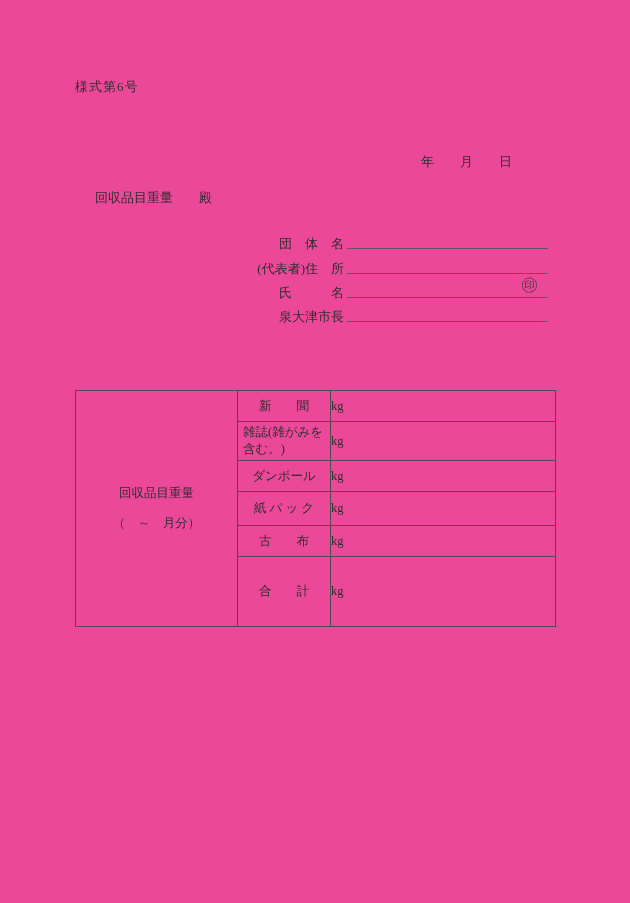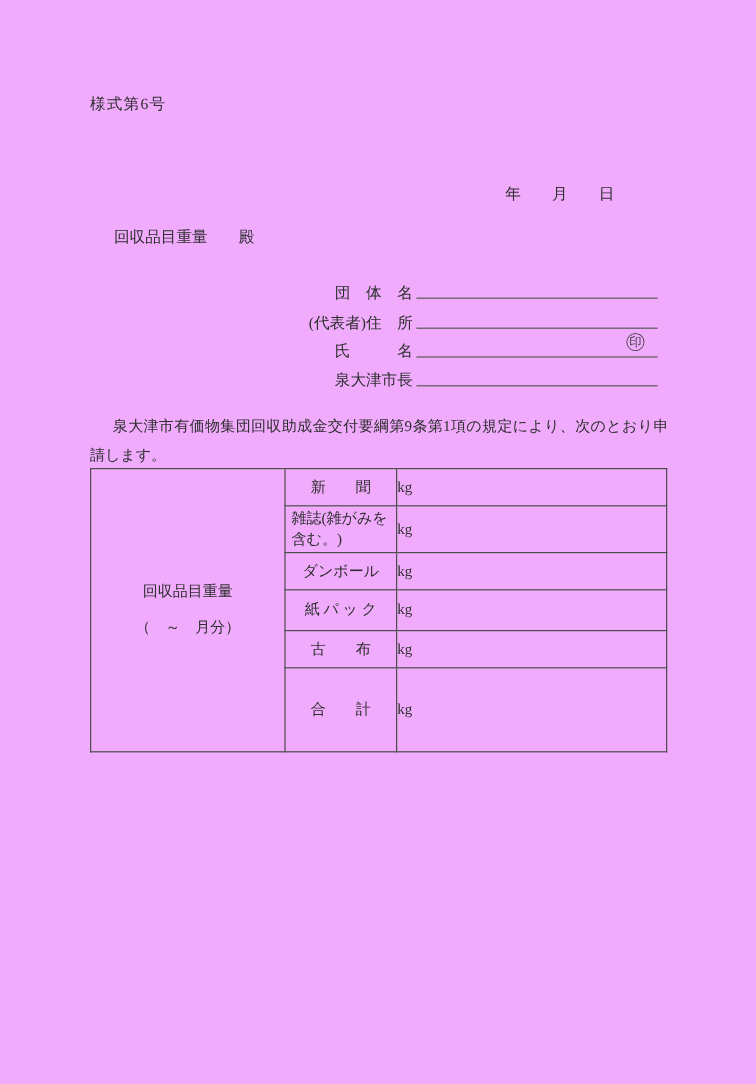--- a/index.html
+++ b/index.html
@@ -2,21 +2,21 @@
 <html><head>
 <meta charset="utf-8">
 <style>
   * { margin: 0; padding: 0; box-sizing: border-box; }
   html, body { background: #e8e8e6; }
   .page {
     position: relative;
     width: 630px;
     height: 903px;
     margin: 0 auto;
-    background: #f0abfc;
+    background: #ec4899;
     color: #2e2e2e;
     font-family: "Liberation Serif", "DejaVu Serif", serif;
     font-size: 13px;
     overflow: hidden;
   }
   .form-number {
     position: absolute;
     left: 75px;
     top: 78px;
     font-size: 13px;
@@ -124,21 +124,20 @@
   <div class="field-label" style="top:260px">(代表者)住　所</div>
   <div class="field-underline" style="top:273px"></div>
 
   <div class="field-label" style="top:284px">氏　　　名</div>
   <div class="seal">㊞</div>
   <div class="field-underline" style="top:297px"></div>
 
   <div class="field-label" style="top:308px">泉大津市長</div>
   <div class="field-underline" style="top:321px"></div>
 
-  <div class="body-paragraph">泉大津市有価物集団回収助成金交付要綱第9条第1項の規定により、次のとおり申請します。</div>
 
   <table class="weights">
     <tbody>
         <tr class="r-s">
       <td class="head-cell" rowspan="6">
         <div>回収品目重量</div>
         <div class="head-line2">（　～　月分）</div>
       </td>
       <td class="item-cell">新　　聞</td>
       <td class="value-cell">kg</td>

